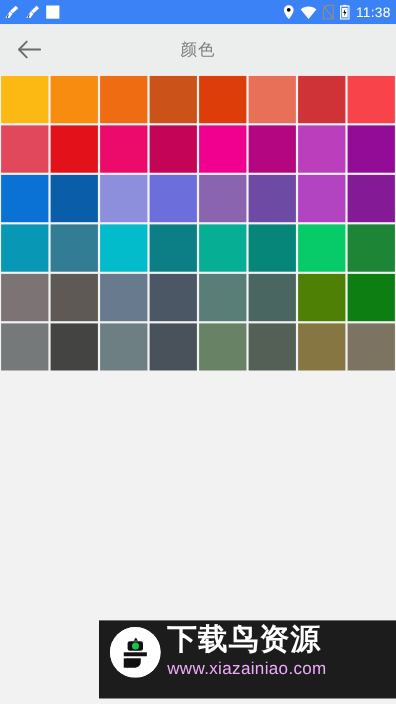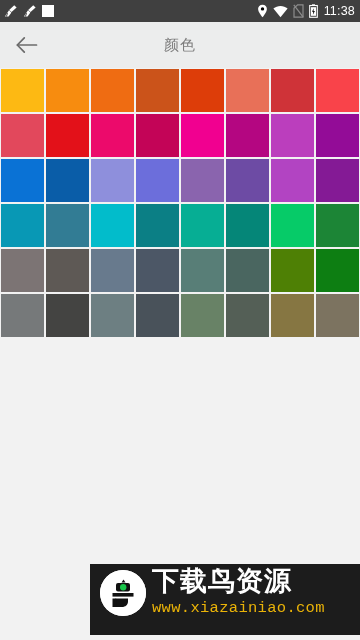--- a/index.html
+++ b/index.html
@@ -12,21 +12,21 @@
   #phone {
     position:relative;
     width:360px; height:640px;
     background:#f2f2f2;
     display:flex; flex-direction:column;
   }
 
   
   .statusbar {
     height:22px; flex:0 0 22px;
-    background:#404040; color:#fff;
+    background:#3b82f6; color:#fff;
     display:flex; align-items:center;
     padding:0 5px 0 4px;
     font-size:12px;
   }
   .sb-left { display:flex; align-items:center; gap:5px; }
   .sb-right { margin-left:auto; display:flex; align-items:center; gap:5px; }
   .sb-icon { display:block; }
   .sb-clock { font-size:12.5px; letter-spacing:.2px; color:#fff; line-height:1; padding-left:1px;}
   .sb-sq { width:12px; height:12px; background:#fff; display:block; }
 
@@ -97,24 +97,23 @@
   .wm-bird {
     position:absolute; left:0; top:0; width:100%; height:100%;
   }
   .wm-text { display:flex; flex-direction:column; justify-content:center; }
   .wm-cn {
     color:#fff; font-size:27px; font-weight:bold;
     line-height:1.05; letter-spacing:1px;
     white-space:nowrap;
   }
   .wm-url {
-    color:#eab308; font-size:15.5px; line-height:1.15;
+    color:#f0abfc; font-size:15.5px; line-height:1.15;
     letter-spacing:.3px; white-space:nowrap;
     margin-top:4px;
-    font-family:Liberation Mono, monospace;
   }
 </style>
 </head>
 <body>
 
 <div id="phone">
 
   <div class="statusbar">
     <div class="sb-left">
       <svg class="sb-icon" width="14" height="14" viewBox="0 0 14 14">

